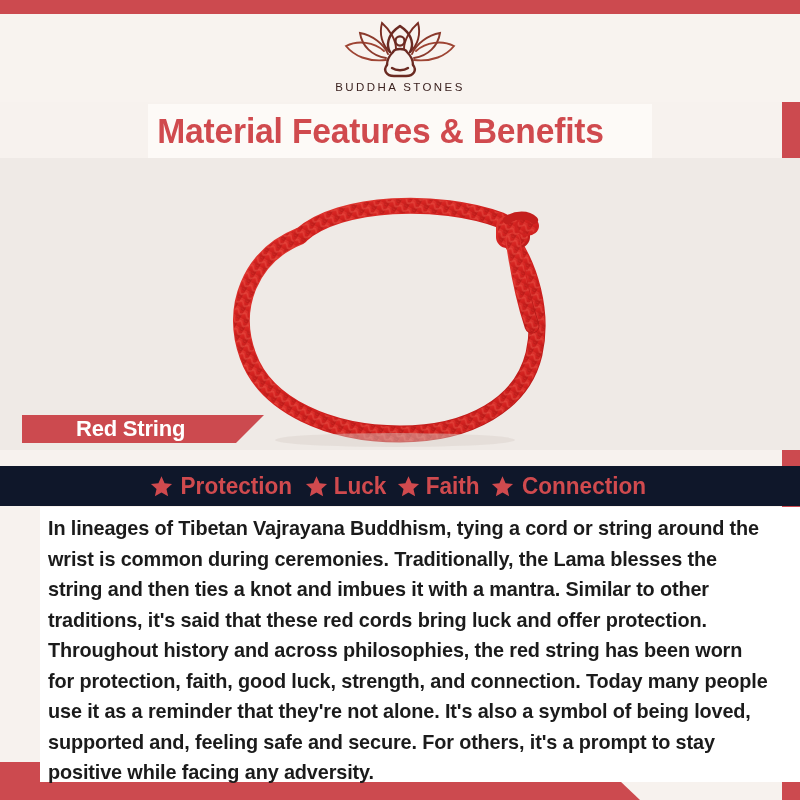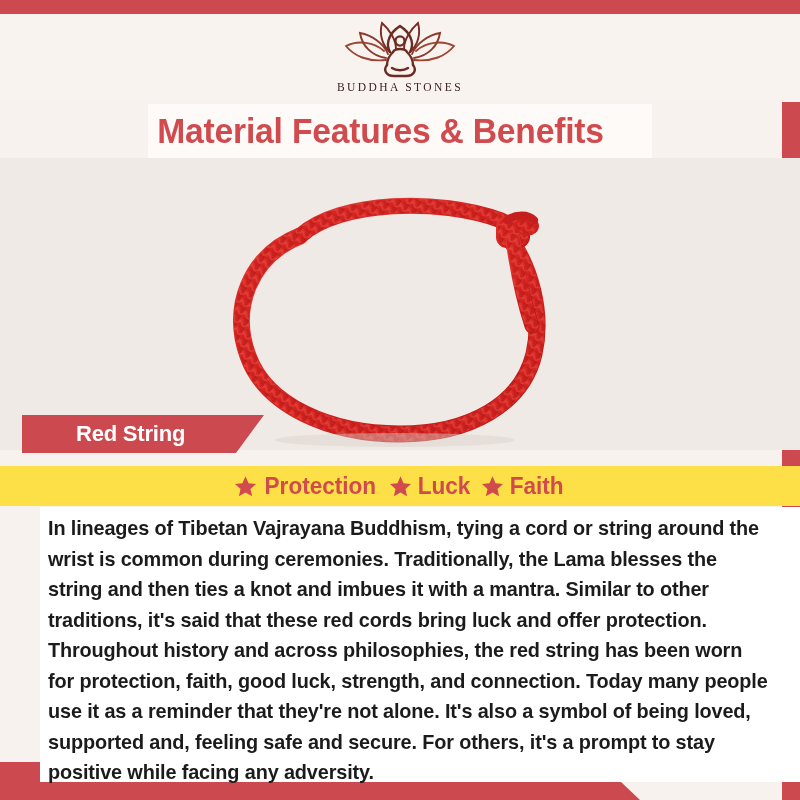--- a/index.html
+++ b/index.html
@@ -45,21 +45,21 @@
   .header{
     position:absolute; left:0; top:14px;
     width:800px; height:88px;
     display:flex; flex-direction:column;
     align-items:center; justify-content:flex-start;
     padding-top:4px;
     background:#f8f3ef;
   }
   .logo-mark{ width:132px; height:62px; display:block; }
   .logo-word{
-    font-family:Liberation Serif, serif;
+    font-family:Liberation Sans, sans-serif;
     font-size:11.5px;
     letter-spacing:2.4px;
     color:#3b2220;
     margin-top:1px;
     white-space:nowrap;
   }
 
   
   .title-band{
     position:absolute; left:148px; top:104px;
@@ -81,41 +81,41 @@
     position:absolute; left:0; top:158px;
     width:800px; height:292px;
     background:#efeae6;
     overflow:hidden;
   }
   .photo svg{ position:absolute; left:0; top:0; }
 
   
   .banner{
     position:absolute; left:22px; top:415px;
-    width:242px; height:38px;
+    width:242px; height:28px;
     background:#cc4a4f;
     clip-path: polygon(0 0, 100% 0, 214px 100%, 0 100%);
     display:flex; align-items:center;
   }
   .banner-text{
     color:#ffffff;
     font-size:22px;
     font-weight:bold;
     margin-left:54px;
     letter-spacing:-0.2px;
     white-space:nowrap;
   }
 
   
   .features{
     position:absolute; left:0; top:466px;
     width:800px; height:40px;
     display:flex; align-items:center; justify-content:center;
     gap:9px;
-    background:#fde047;
+    background:#0f172a;
   }
   .feature{
     display:flex; align-items:center; gap:4px;
   }
   .star{ display:block; }
   .feature-label{
     font-size:24px;
     font-weight:bold;
     color:#d04a4e;
     transform:scaleX(0.94);
@@ -253,19 +253,27 @@
       <span class="feature-label">Luck</span>
     </div>
     <div class="feature">
       <span>
         <svg class="star" width="23" height="23" viewBox="0 0 24 24">
             <polygon points="12,1.4 15.2,8.6 23,9.4 17.2,14.6 18.9,22.3 12,18.3 5.1,22.3 6.8,14.6 1,9.4 8.8,8.6" fill="#d04a4e"></polygon>
           </svg>
       </span>
       <span class="feature-label">Faith</span>
     </div>
+    <div class="feature">
+      <span>
+        <svg class="star" width="23" height="23" viewBox="0 0 24 24">
+            <polygon points="12,1.4 15.2,8.6 23,9.4 17.2,14.6 18.9,22.3 12,18.3 5.1,22.3 6.8,14.6 1,9.4 8.8,8.6" fill="#d04a4e"></polygon>
+          </svg>
+      </span>
+      <span class="feature-label">Connection</span>
+    </div>
   </div>
 
   <div class="body-block">
     <p class="body-text">In lineages of Tibetan Vajrayana Buddhism, tying a cord or string around the wrist is common during ceremonies. Traditionally, the Lama blesses the string and then ties a knot and imbues it with a mantra. Similar to other traditions, it's said that these red cords bring luck and offer protection. Throughout history and across philosophies, the red string has been worn for protection, faith, good luck, strength, and connection. Today many people use it as a reminder that they're not alone. It's also a symbol of being loved, supported and, feeling safe and secure. For others, it's a prompt to stay positive while facing any adversity.</p>
   </div>
 
 </div>
 
 </body></html>

